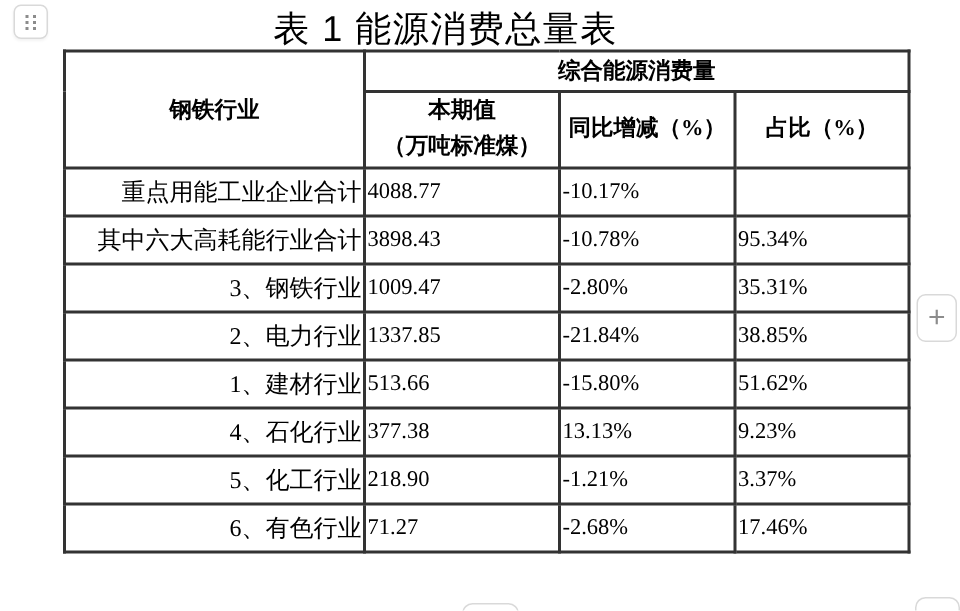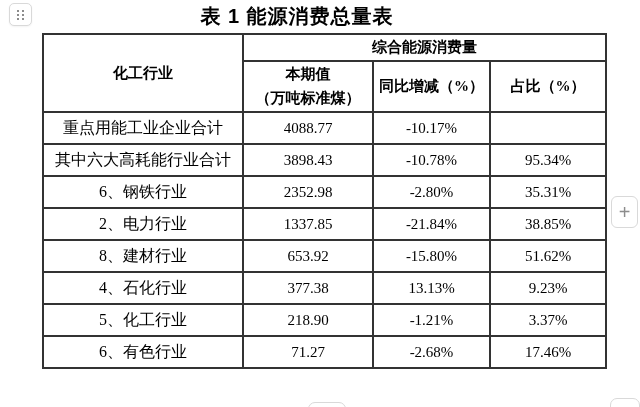--- a/index.html
+++ b/index.html
@@ -11,22 +11,22 @@
     color: #000000;
     font-family: "Liberation Serif", "DejaVu Serif", serif;
   }
 
   
   .doc-title {
     position: absolute;
     left: 0; top: 3px; width: 594px;
     text-align: center;
     font-family: "Liberation Sans", "DejaVu Sans", sans-serif;
-    font-weight: 700;
-    font-size: 20px;
+    font-weight: 400;
+    font-size: 24px;
     letter-spacing: 1px;
     white-space: nowrap;
   }
 
   
   .drag-btn {
     position: absolute;
     left: 9px; top: 3px;
     width: 23px; height: 23px;
     background: #ffffff;
@@ -56,25 +56,25 @@
   table.energy th {
     font-weight: 700;
     font-size: 15px;
     text-align: center;
   }
   tr.row-group { height: 27px; }
   tr.row-sub   { height: 51px; }
   tr.row-sub th { line-height: 1.55; }
   tr.row-data  { height: 32px; font-size: 15px; }
   td.cell-name {
-    text-align: center;
+    text-align: right;
     padding-left: 8px;
     font-size: 16px;
   }
-  td.cell-num { text-align: center; }
+  td.cell-num { text-align: left; }
 
   
   .add-btn {
     position: absolute;
     left: 611px; top: 196px;
     width: 27px; height: 32px;
     box-sizing: border-box;
     background: #ffffff;
     border: 1px solid #d9d9d9;
     border-radius: 6px;
@@ -120,21 +120,21 @@
 <div class="table-wrap">
   <table class="energy">
     <colgroup>
       <col style="width:200px">
       <col style="width:130px">
       <col style="width:117px">
       <col style="width:116px">
     </colgroup>
     <tbody>
       <tr class="row-group">
-        <th rowspan="2">化工行业</th>
+        <th rowspan="2">钢铁行业</th>
         <th colspan="3">综合能源消费量</th>
       </tr>
       <tr class="row-sub">
         <th>
           <span>本期值</span><br>
           <span>（万吨标准煤）</span>
         </th>
         <th>同比增减（%）</th>
         <th>占比（%）</th>
       </tr>
@@ -145,34 +145,34 @@
         <td class="cell-num">-10.17%</td>
         <td class="cell-num"></td>
       </tr>
       <tr class="row-data">
         <td class="cell-name">其中六大高耗能行业合计</td>
         <td class="cell-num">3898.43</td>
         <td class="cell-num">-10.78%</td>
         <td class="cell-num">95.34%</td>
       </tr>
       <tr class="row-data">
-        <td class="cell-name">6、钢铁行业</td>
-        <td class="cell-num">2352.98</td>
+        <td class="cell-name">3、钢铁行业</td>
+        <td class="cell-num">1009.47</td>
         <td class="cell-num">-2.80%</td>
         <td class="cell-num">35.31%</td>
       </tr>
       <tr class="row-data">
         <td class="cell-name">2、电力行业</td>
         <td class="cell-num">1337.85</td>
         <td class="cell-num">-21.84%</td>
         <td class="cell-num">38.85%</td>
       </tr>
       <tr class="row-data">
-        <td class="cell-name">8、建材行业</td>
-        <td class="cell-num">653.92</td>
+        <td class="cell-name">1、建材行业</td>
+        <td class="cell-num">513.66</td>
         <td class="cell-num">-15.80%</td>
         <td class="cell-num">51.62%</td>
       </tr>
       <tr class="row-data">
         <td class="cell-name">4、石化行业</td>
         <td class="cell-num">377.38</td>
         <td class="cell-num">13.13%</td>
         <td class="cell-num">9.23%</td>
       </tr>
       <tr class="row-data">

